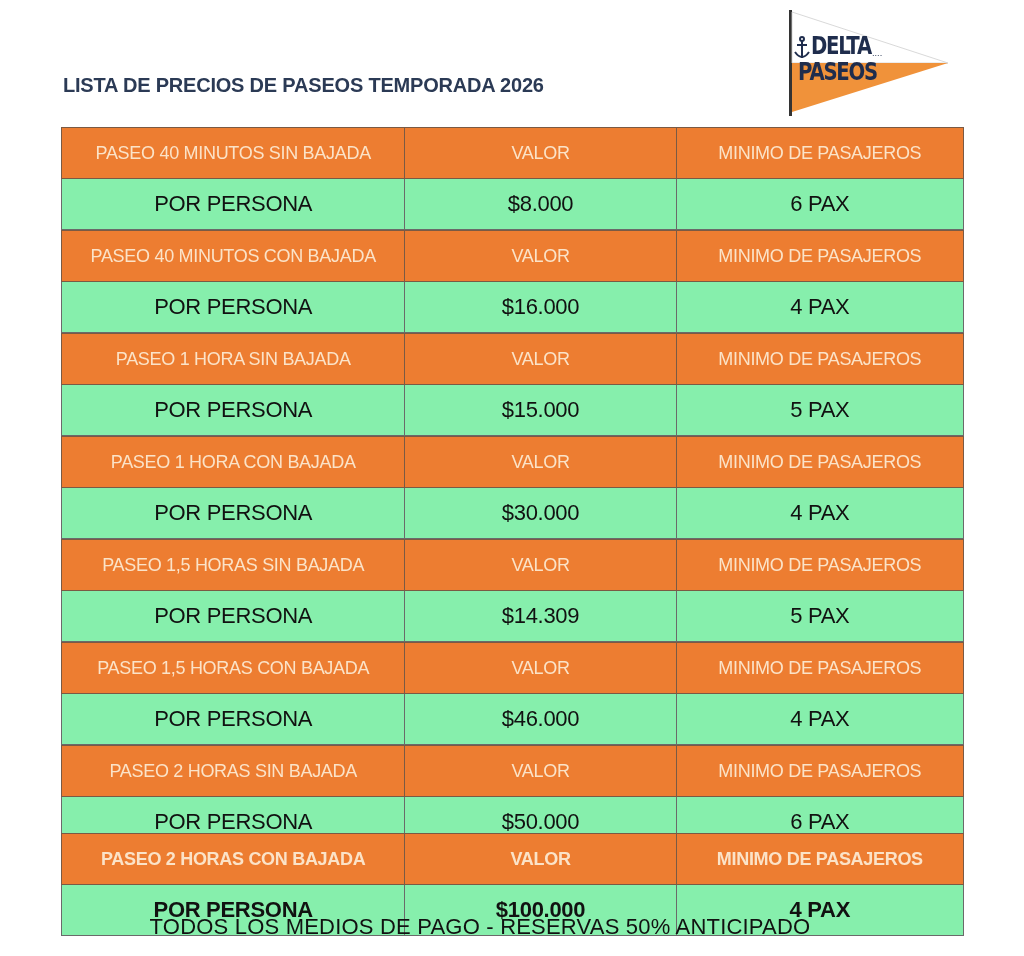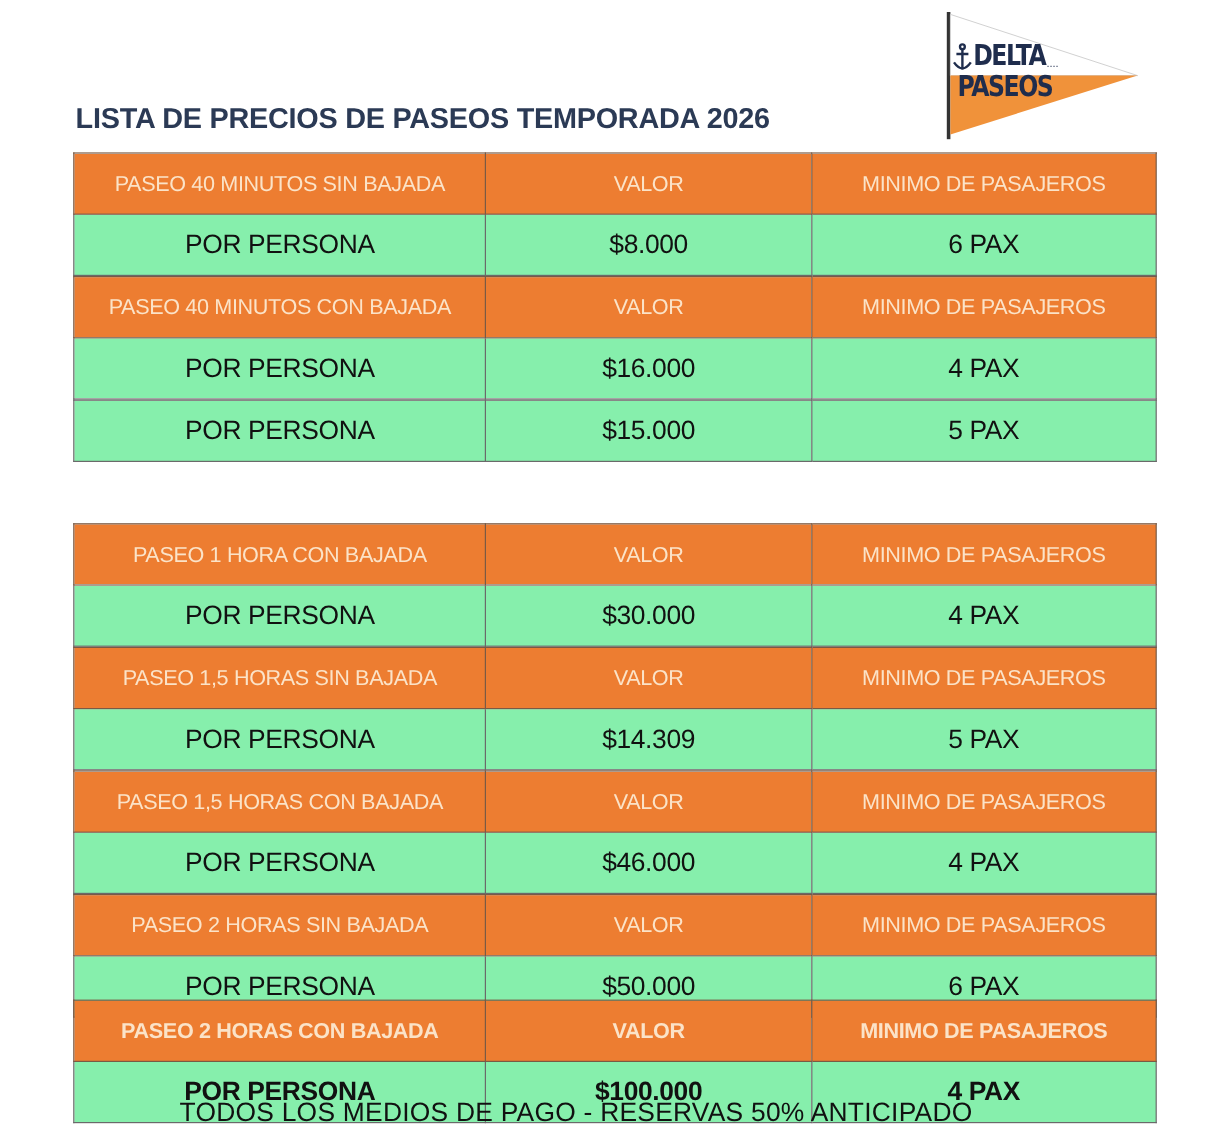--- a/index.html
+++ b/index.html
@@ -18,22 +18,22 @@
       position: absolute;
       left: 786px;
       top: 8px;
       width: 170px;
       height: 110px;
     }
     .logo svg { display: block; }
     .page-title {
       position: absolute;
       left: 63px;
-      top: 86px;
-      font-size: 24px;
+      top: 74px;
+      font-size: 20px;
       font-weight: bold;
       color: #2b3a55;
       letter-spacing: -0.2px;
       white-space: nowrap;
     }
     .price-table {
       position: absolute;
       left: 61px;
       width: 903px;
       border-collapse: collapse;
@@ -143,20 +143,25 @@
 </tbody>
   </table>
 
 <table class="price-table" style="top:333px;">
   <colgroup>
       <col class="col1">
       <col class="col2">
       <col class="col3">
     </colgroup>
   <tbody>
+      <tr class="head">
+    <td>PASEO 1 HORA SIN BAJADA</td>
+    <td>VALOR</td>
+    <td>MINIMO DE PASAJEROS</td>
+  </tr>
   <tr class="body">
     <td>POR PERSONA</td>
     <td>$15.000</td>
     <td>5 PAX</td>
   </tr>
 </tbody>
   </table>
 
 <table class="price-table" style="top:436px;">
   <colgroup>

